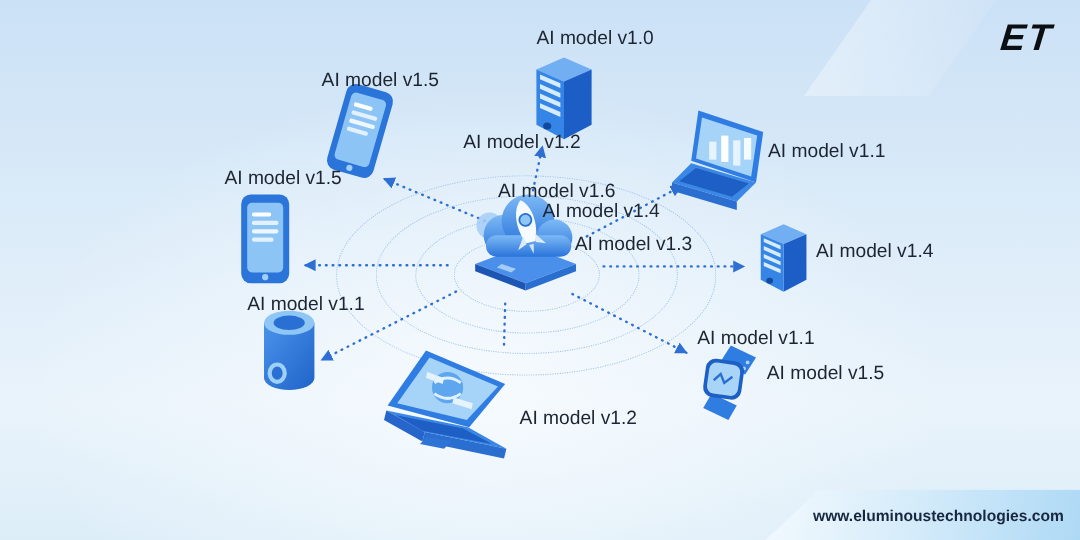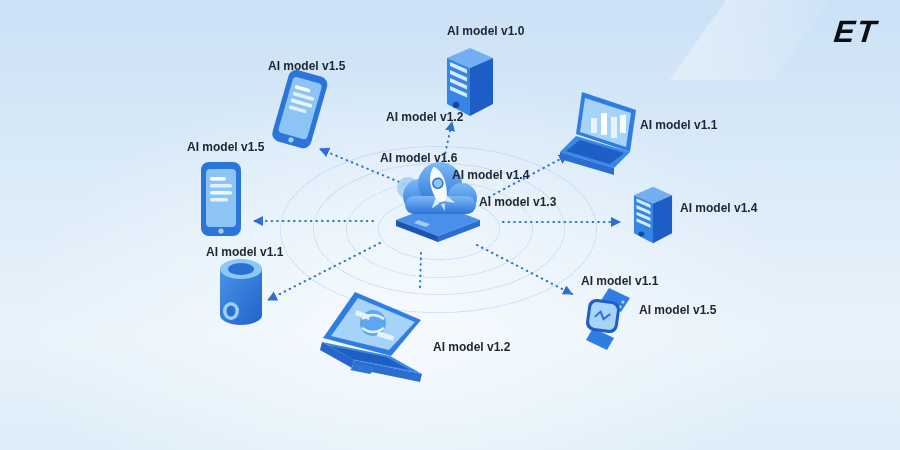--- a/index.html
+++ b/index.html
@@ -11,21 +11,21 @@
       linear-gradient(180deg,#cbe1f6 0%,#d9eaf8 35%,#e9f3fb 75%,#dcedf8 100%);
   }
   .corner-band{position:absolute;pointer-events:none;}
   .band-tr{right:70px;top:0;width:160px;height:80px;
     background:linear-gradient(115deg, rgba(255,255,255,.75), rgba(255,255,255,0));
     clip-path:polygon(35% 0,100% 0,65% 100%,0 100%);opacity:.6;}
   .logo{position:absolute;right:22px;top:14px;color:#0b0f14;
     font-size:31px;font-weight:800;font-style:italic;letter-spacing:2px;
     transform:skewX(-6deg);}
   .ripple{position:absolute;border:1.5px dotted #9cc0e9;border-radius:50%;opacity:.85;}
-  .lbl{position:absolute;font-size:12px;font-weight:700;color:#1c2531;white-space:nowrap;z-index:30;}
+  .lbl{position:absolute;font-size:16px;font-weight:400;color:#1c2531;white-space:nowrap;z-index:30;}
   .dev{position:absolute;z-index:20;}
   .arrows{position:absolute;left:0;top:0;z-index:10;}
   .footer-band{position:absolute;left:638px;top:408px;width:262px;height:42px;z-index:40;
     background:linear-gradient(100deg,#f2f9fe 0%,#d6ecfa 45%,#aed9f5 100%);
     clip-path:polygon(17% 0,100% 0,100% 100%,0 100%);
     display:flex;align-items:center;justify-content:center;}
   .footer-band span{font-size:13px;font-weight:600;color:#17273f;padding-left:26px;}
 </style>
 </head>
 <body>
@@ -200,18 +200,21 @@
   <div class="lbl" style="left:268px;top:59px;">AI model v1.5</div>
   <div class="lbl" style="left:187px;top:140px;">AI model v1.5</div>
   <div class="lbl" style="left:206px;top:245px;">AI model v1.1</div>
   <div class="lbl" style="left:433px;top:340px;">AI model v1.2</div>
   <div class="lbl" style="left:581px;top:274px;">AI model v1.1</div>
   <div class="lbl" style="left:639px;top:303px;">AI model v1.5</div>
   <div class="lbl" style="left:680px;top:201px;">AI model v1.4</div>
   <div class="lbl" style="left:640px;top:118px;">AI model v1.1</div>
 
   <div class="lbl" style="left:386px;top:110px;">AI model v1.2</div>
-  <div class="lbl" style="left:380px;top:151px;">AI model v1.6</div>
+  <div class="lbl" style="left:415px;top:151px;">AI model v1.6</div>
   <div class="lbl" style="left:452px;top:168px;">AI model v1.4</div>
   <div class="lbl" style="left:479px;top:195px;">AI model v1.3</div>
 
+  <div class="footer-band">
+    <span>www.eluminoustechnologies.com</span>
+  </div>
 
 </div>
 
 </body></html>

